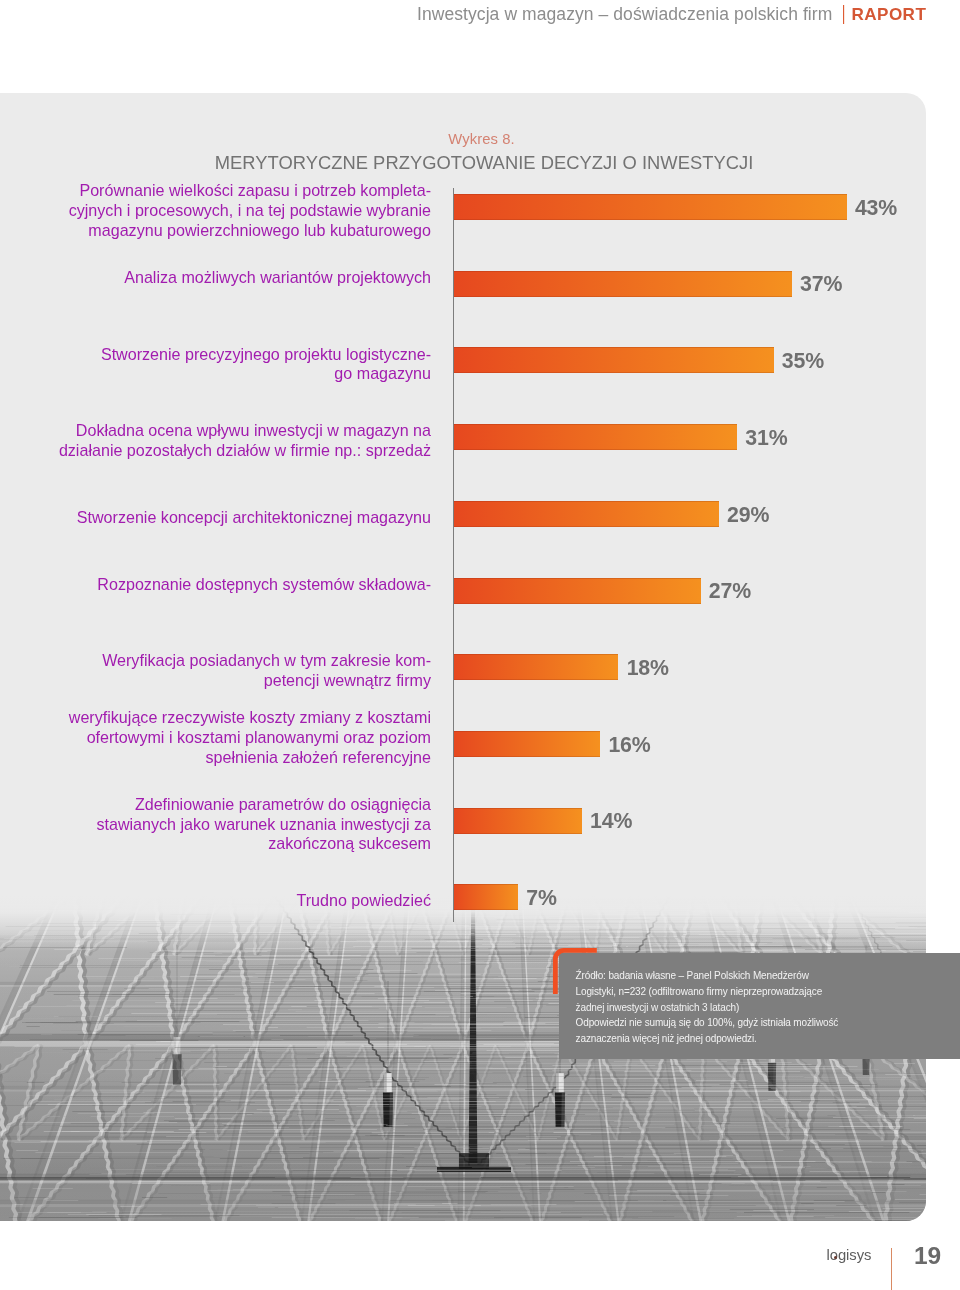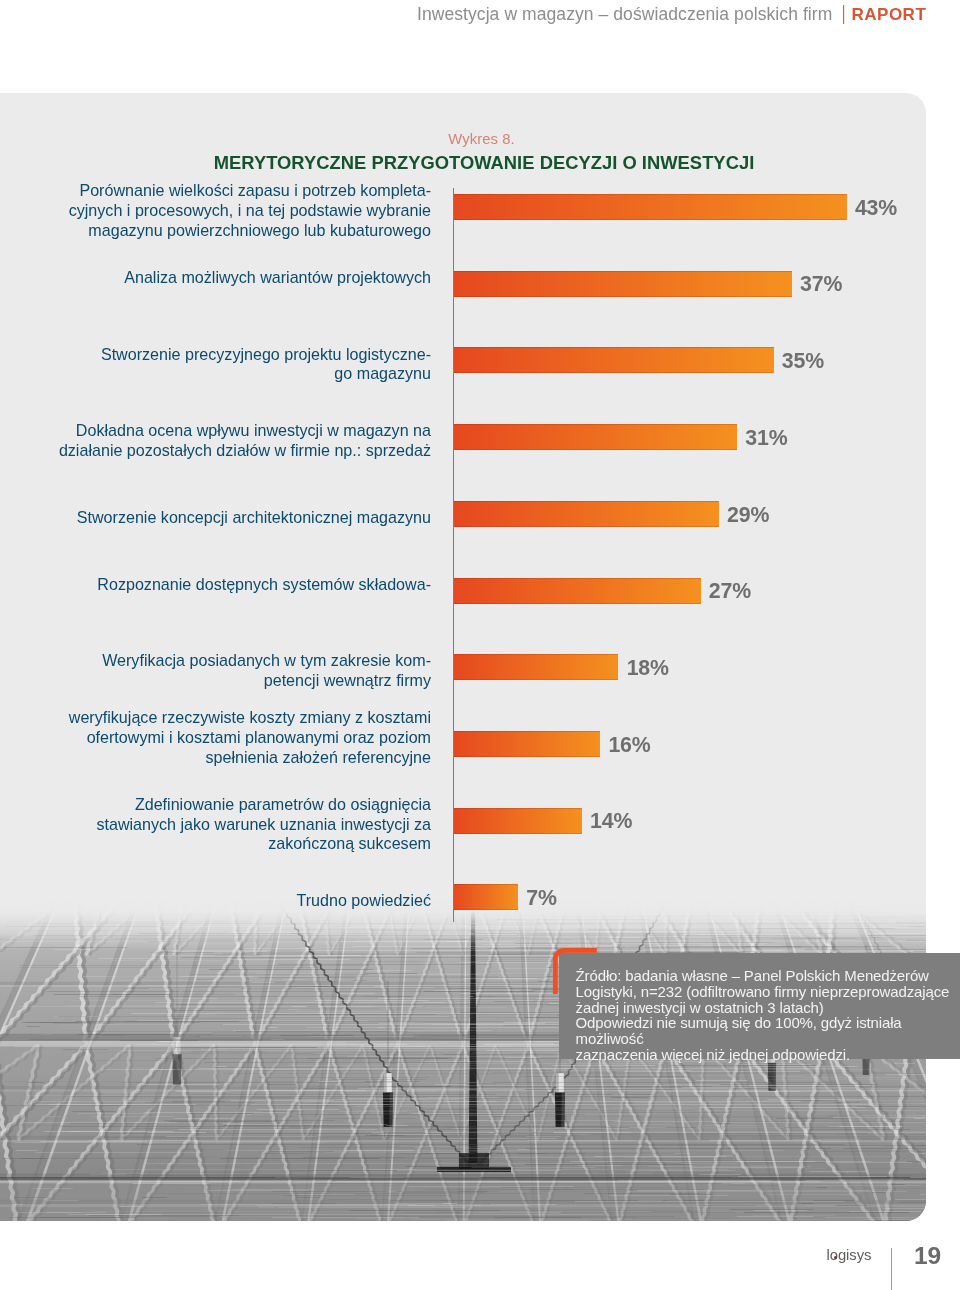--- a/index.html
+++ b/index.html
@@ -16,44 +16,44 @@
   
   .panel{position:absolute;left:0;top:93px;width:926px;height:1128px;
          background:#ebebeb;border-radius:0 20px 20px 0;overflow:hidden;}
   .photo{position:absolute;left:0;top:802px;width:926px;height:326px;}
   .photo svg{display:block;}
   .photo-fade{position:absolute;left:0;top:802px;width:926px;height:56px;
          background:linear-gradient(to bottom,#ebebeb 0%,rgba(235,235,235,.96) 30%,rgba(235,235,235,.55) 62%,rgba(235,235,235,0) 100%);}
 
   
   .note{position:absolute;left:559px;top:952.5px;width:402px;height:106px;background:#7e7e7e;}
-  .note-txt{position:absolute;left:575.6px;top:968.3px;width:380px;font-size:15px;
+  .note-txt{position:absolute;left:575.6px;top:968.3px;width:380px;font-size:10px;
             line-height:15.7px;color:#f2f2f2;letter-spacing:-0.14px;}
   .note-corner{position:absolute;left:550px;top:944px;width:50px;height:52px;}
 
   
   .footer-logo{position:absolute;left:826.6px;top:1247.8px;width:48px;height:24px;overflow:visible;}
   .logo-word{position:absolute;left:0;top:0;font-size:14.8px;line-height:14.8px;color:#5d5d5d;
              letter-spacing:-.08px;font-weight:400;}
   .logo-dot{position:absolute;left:7.2px;top:8.1px;width:3.0px;height:3.0px;border-radius:50%;background:#6a3a30;}
   .footer-rule{position:absolute;left:891px;top:1248px;width:1.2px;height:42px;background:#D98A63;}
   .pagenum{position:absolute;left:914px;top:1243.5px;font-size:24.5px;line-height:24.5px;font-weight:700;color:#6a6a6a;letter-spacing:-.2px;}
 
   
   .eyebrow{position:absolute;left:3px;right:0;top:130.5px;text-align:center;
            font-size:14.8px;color:#D48272;letter-spacing:.1px;}
   .chart-title{position:absolute;left:8px;right:0;top:151.5px;text-align:center;
-           font-size:18.35px;color:#14532d;font-weight:700;letter-spacing:.03px;}
+           font-size:18.35px;color:#737373;font-weight:400;letter-spacing:.03px;}
 
   
   .chart{position:absolute;left:0;top:0;width:960px;height:1290px;}
   .axis{position:absolute;left:453px;top:188px;width:1.1px;height:734px;background:#7d7d7d;}
   .row{position:absolute;left:0;width:960px;}
   .row .lbl{position:absolute;right:529px;text-align:right;font-size:16.1px;
-            line-height:19.7px;color:#0c4a6e;white-space:pre-line;}
+            line-height:19.7px;color:#a21caf;white-space:pre-line;}
   .row .bar{position:absolute;left:454px;height:26px;
             background:linear-gradient(to right,#e6481f 0%,#f5911f 100%);
             box-shadow:inset 0 1.1px 0 rgba(120,25,10,.20), inset 0 -1.1px 0 rgba(120,25,10,.18);}
   .row .val{position:absolute;font-size:21.3px;line-height:21.3px;font-weight:700;color:#6f6f6f;letter-spacing:-.1px;}
 </style>
 </head>
 <body>
 
 <div class="page">
 

